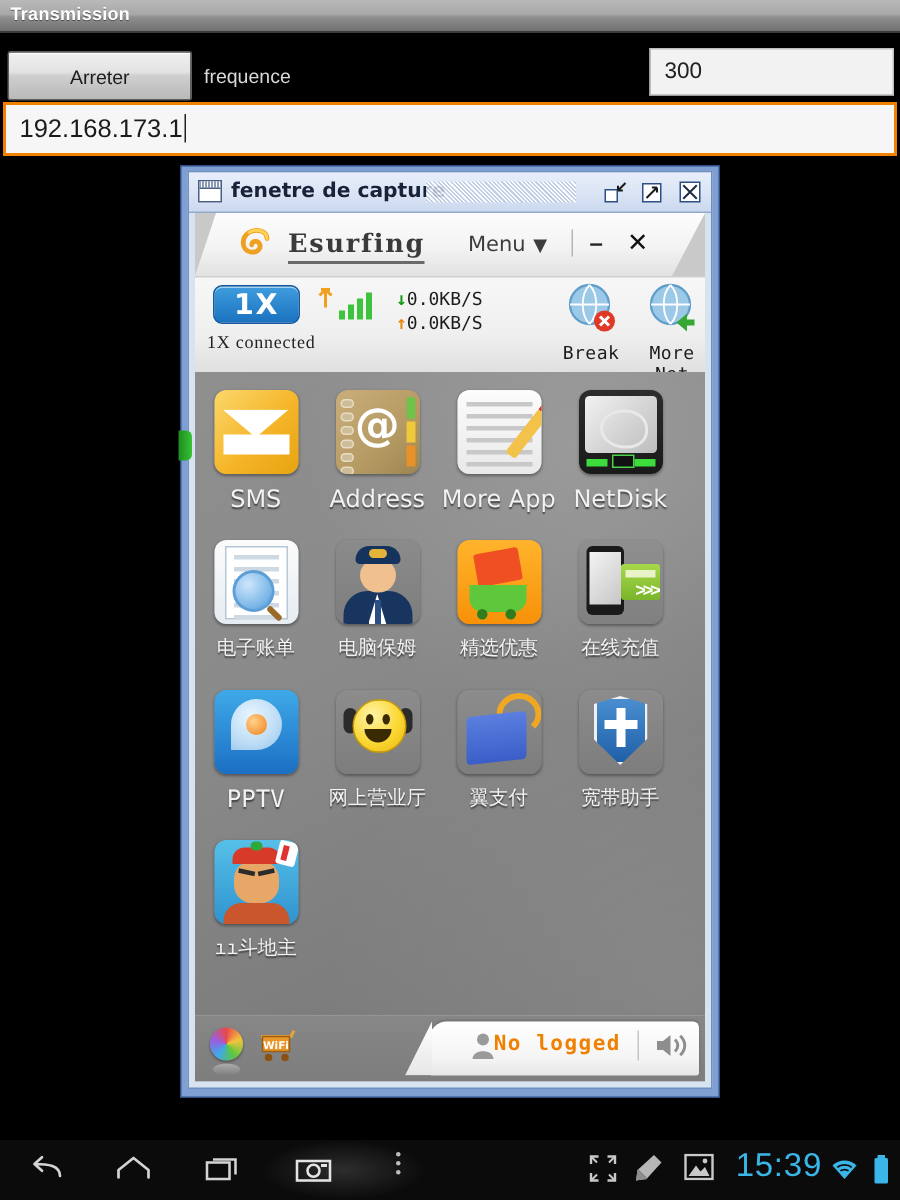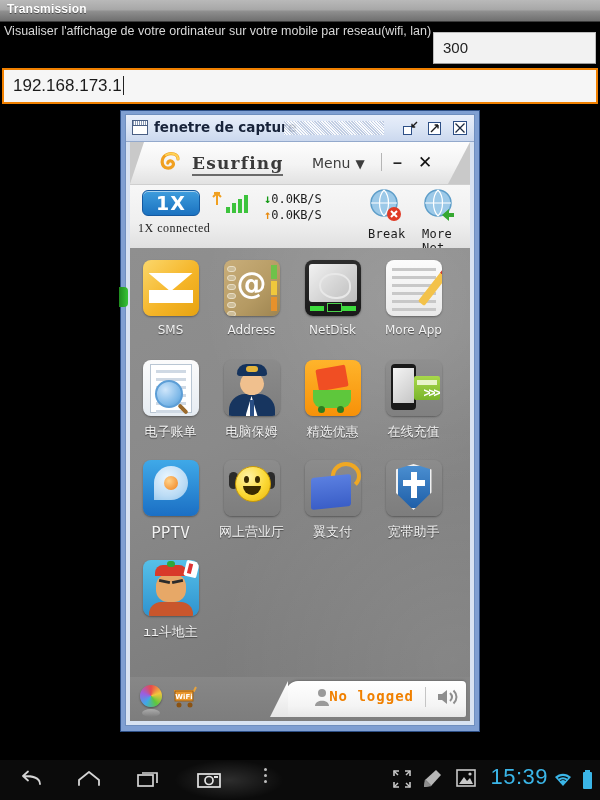--- a/index.html
+++ b/index.html
@@ -178,21 +178,21 @@
     font-size:12px;color:#1f1f1f;letter-spacing:.5px;
   }
   .sig{position:absolute;left:80px;top:6px;width:48px;height:26px;}
   .spd{
     position:absolute;left:134px;top:6px;
     font-family:"DejaVu Sans Mono","Liberation Mono",monospace;
     font-size:12px;color:#1c1c1c;line-height:16px;
   }
   .spd .ar-d{color:#159a16;font-weight:bold;}
   .spd .ar-u{color:#e8890d;font-weight:bold;}
-  .globe-wrap{position:absolute;top:3px;width:52px;}
+  .globe-wrap{position:absolute;top:3px;width:52px;text-align:center;}
   .globe-wrap.g1{left:238px;}
   .globe-wrap.g2{left:292px;}
   .globe-lbl{
     font-family:"DejaVu Sans Mono","Liberation Mono",monospace;
     font-size:12px;color:#1b1b1b;margin-top:1px;letter-spacing:.3px;
   }
 
   
   .grid{
     position:absolute;left:0;right:0;top:106px;bottom:44px;
@@ -208,21 +208,21 @@
     width:56px;height:56px;margin:6px auto 0;
     border-radius:8px;position:relative;overflow:hidden;
     box-shadow:0 1px 2px rgba(0,0,0,.35);
   }
   .cell .lbl{
     margin-top:7px;font-size:13px;color:#f2f2f2;
     text-shadow:0 1px 1px rgba(0,0,0,.55);
     font-family:Liberation Mono, monospace;
     white-space:nowrap;
   }
-  .cell.latin .lbl{font-family:"DejaVu Sans",sans-serif;font-size:12px;}
+  .cell.latin .lbl{font-family:"DejaVu Sans",sans-serif;font-size:16px;}
   .cell.mono .lbl{font-family:"DejaVu Sans Mono","Liberation Mono",monospace;font-size:16px;}
 
   
   .ic-sms{background:linear-gradient(135deg,#fbd76b 0%,#f5b528 55%,#e7a311 100%);}
   .ic-sms .env{
     position:absolute;left:6px;top:13px;width:44px;height:30px;background:#fff;
     clip-path:polygon(0 0,100% 0,50% 62%);
   }
   .ic-sms .env2{
     position:absolute;left:6px;top:13px;width:44px;height:30px;
@@ -408,22 +408,25 @@
 </style>
 </head>
 <body>
 
 <div class="screen">
 
   <div class="app-titlebar">
     <div class="t">Transmission</div>
   </div>
 
-  <div class="descr">Visualiser l'affichage de votre ordinateur sur votre mobile par reseau(wifi, lan)</div>
-
+
+  <div class="ctrl-row">
+    <div class="btn-arreter">Arreter</div>
+    <div class="lbl-frequence">frequence</div>
+  </div>
   <div class="inp-300" placeholder="300">300</div>
 
   <div class="inp-ip"><span>192.168.173.1</span><span class="caret"></span></div>
 
   <div class="capwin">
     <div class="capwin-inner">
 
       <div class="cap-title">
         <div class="cap-ico"></div>
         <div class="cap-title-txt">fenetre de capture</div>
@@ -528,41 +531,41 @@
                 <div class="at">@</div>
                 <div class="tabs">
                     <i style="background:#6fc24a"></i>
                     <i style="background:#f0c83c"></i>
                     <i style="background:#e8912b"></i>
                   </div>
               </div>
               <div class="lbl">Address</div>
             </div>
             <div class="cell latin">
+              <div class="ico ic-more">
+                  <div class="lines">
+                    <i></i>
+                    <i></i>
+                    <i></i>
+                    <i></i>
+                    <i></i>
+                    <i></i>
+                  </div>
+                  <div class="pen"></div>
+                </div>
+              <div class="lbl">More App</div>
+            </div>
+            <div class="cell latin">
               <div class="ico ic-nd">
                   <div class="disk"></div>
                   <div class="led"></div>
                   <div class="chip"></div>
                   <div class="led2"></div>
                 </div>
               <div class="lbl">NetDisk</div>
-            </div>
-            <div class="cell latin">
-              <div class="ico ic-more">
-                  <div class="lines">
-                    <i></i>
-                    <i></i>
-                    <i></i>
-                    <i></i>
-                    <i></i>
-                    <i></i>
-                  </div>
-                  <div class="pen"></div>
-                </div>
-              <div class="lbl">More App</div>
             </div>
           </div>
 
           <div class="row">
             <div class="cell">
               <div class="ico ic-bill">
                   <div class="pg">
                     <i></i>
                     <i></i>
                     <i></i>

